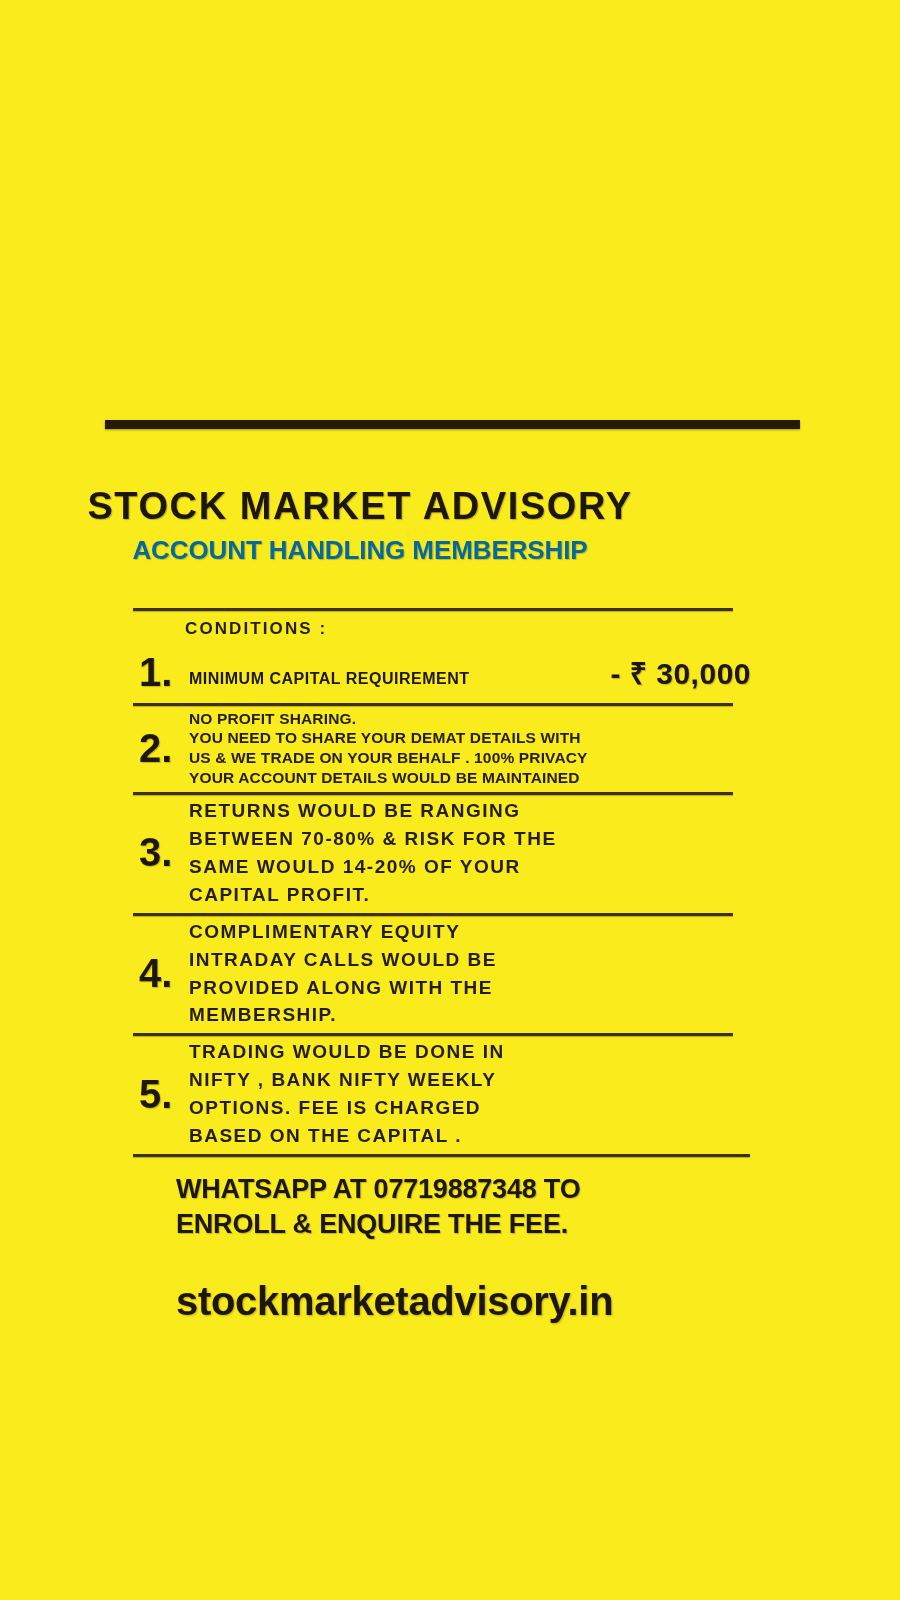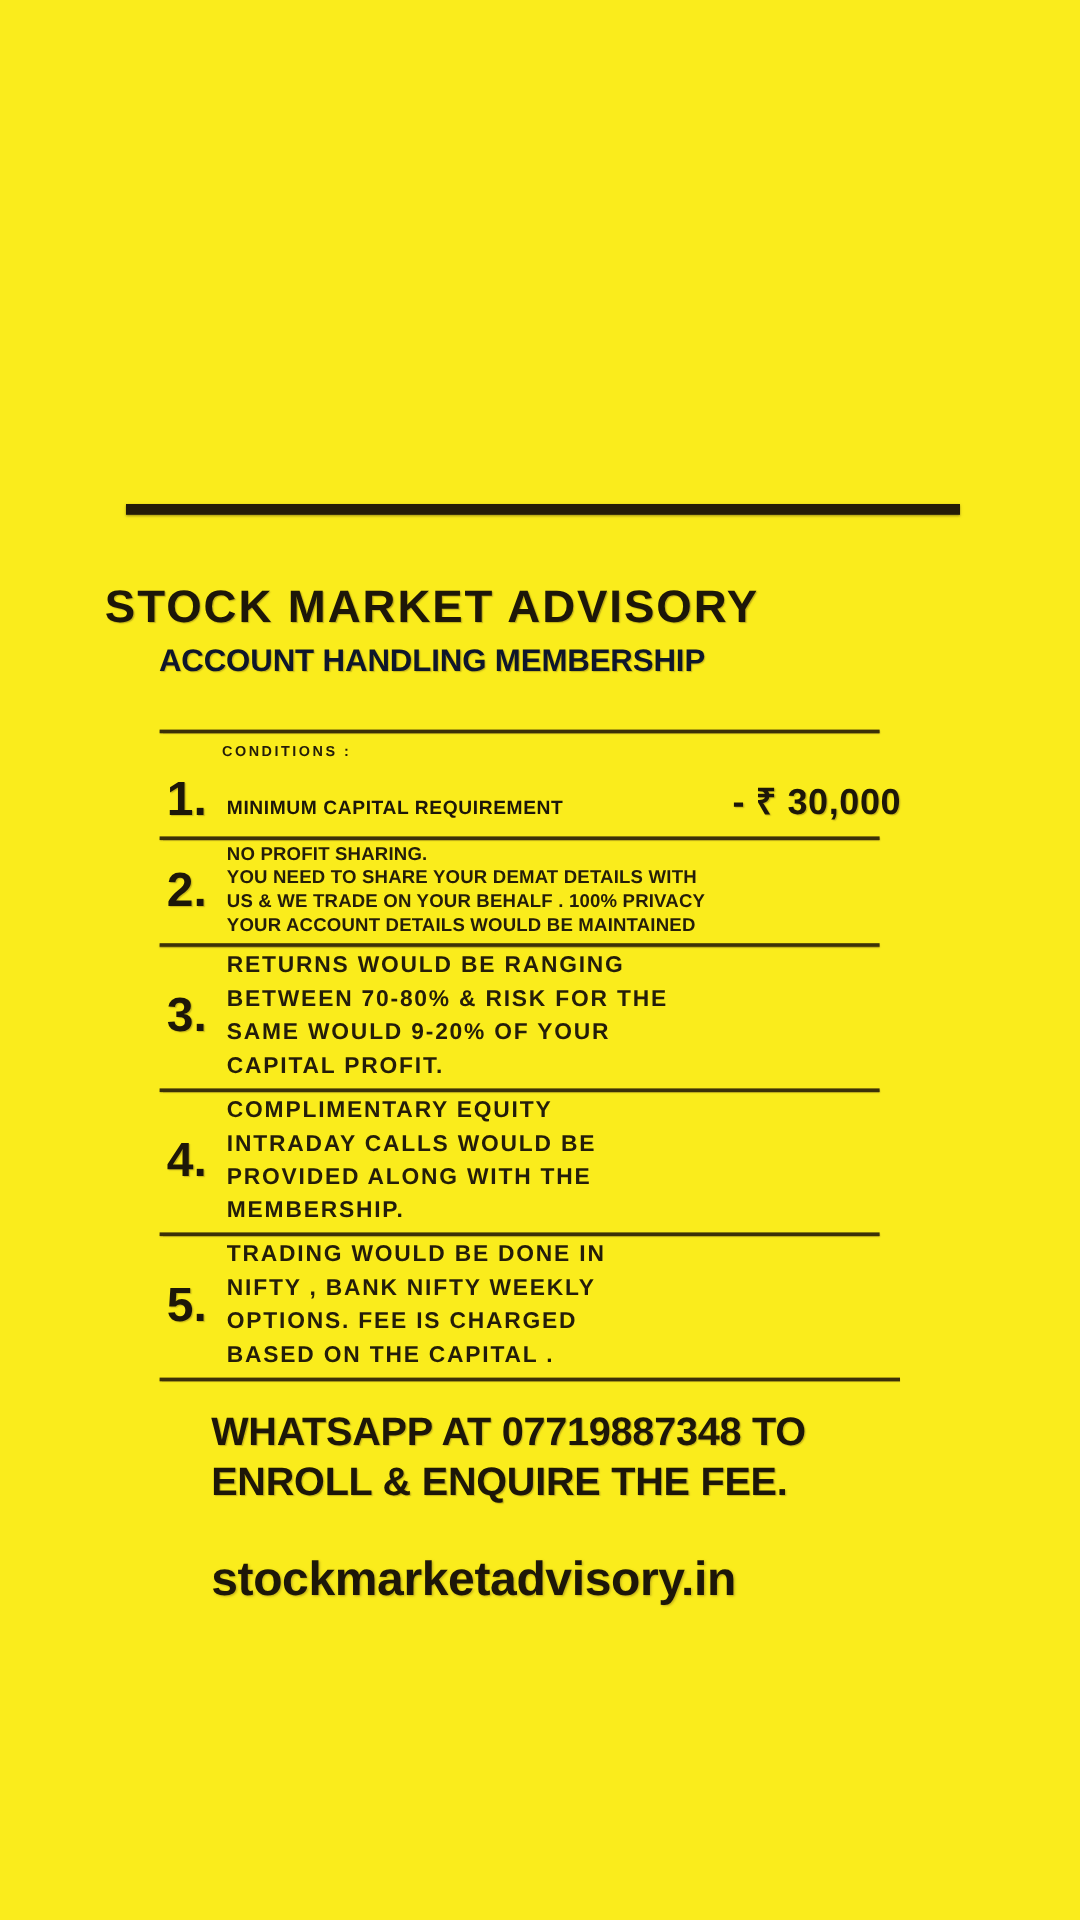--- a/index.html
+++ b/index.html
@@ -53,21 +53,21 @@
     color: #1d1708;
     line-height: 1.05;
     text-shadow: 1px 1px 1px rgba(120,100,20,.45);
   }
 
   .sub-title {
     margin-top: 10px;
     font-size: 26px;
     font-weight: 700;
     letter-spacing: -0.1px;
-    color: #0f172a;
+    color: #0369a1;
     line-height: 1.05;
     text-shadow: 1px 1px 1px rgba(120,100,20,.4);
   }
 
   
   .conditions {
     position: absolute;
     left: 133px;
     top: 608px;
     width: 618px;
@@ -77,21 +77,21 @@
     width: 100%;
     height: 3px;
     background: #3c3107;
     box-shadow: 0 1px 1px rgba(130,110,25,.5);
   }
 
   .rule.short { width: 600px; }
   .rule.wide  { width: 617px; }
 
   .cond-head {
-    font-size: 12px;
+    font-size: 17px;
     font-weight: 700;
     letter-spacing: 2.1px;
     color: #241d09;
     padding: 8px 0 4px 52px;
   }
 
   .row {
     display: flex;
     align-items: center;
     padding: 2px 0 4px 0;
@@ -160,21 +160,21 @@
 
   
   .footer {
     position: absolute;
     left: 176px;
     top: 1172px;
     width: 620px;
   }
 
   .cta {
-    font-size: 33px;
+    font-size: 27px;
     font-weight: 700;
     line-height: 1.28;
     color: #1d1708;
     letter-spacing: -0.2px;
     text-shadow: 1px 1px 1px rgba(120,100,20,.4);
   }
 
   .site {
     margin-top: 38px;
     font-size: 40px;
@@ -221,21 +221,21 @@
       </div>
     </div>
 
     <div class="rule short"></div>
 
     <div class="row row-wide row-3">
       <div class="num">3.</div>
       <div class="body">
         <div class="line">RETURNS WOULD BE RANGING</div>
         <div class="line">BETWEEN 70-80% &amp; RISK FOR THE</div>
-        <div class="line">SAME WOULD 9-20% OF YOUR</div>
+        <div class="line">SAME WOULD 14-20% OF YOUR</div>
         <div class="line">CAPITAL PROFIT.</div>
       </div>
     </div>
 
     <div class="rule short"></div>
 
     <div class="row row-wide row-4">
       <div class="num">4.</div>
       <div class="body">
         <div class="line">COMPLIMENTARY EQUITY</div>

